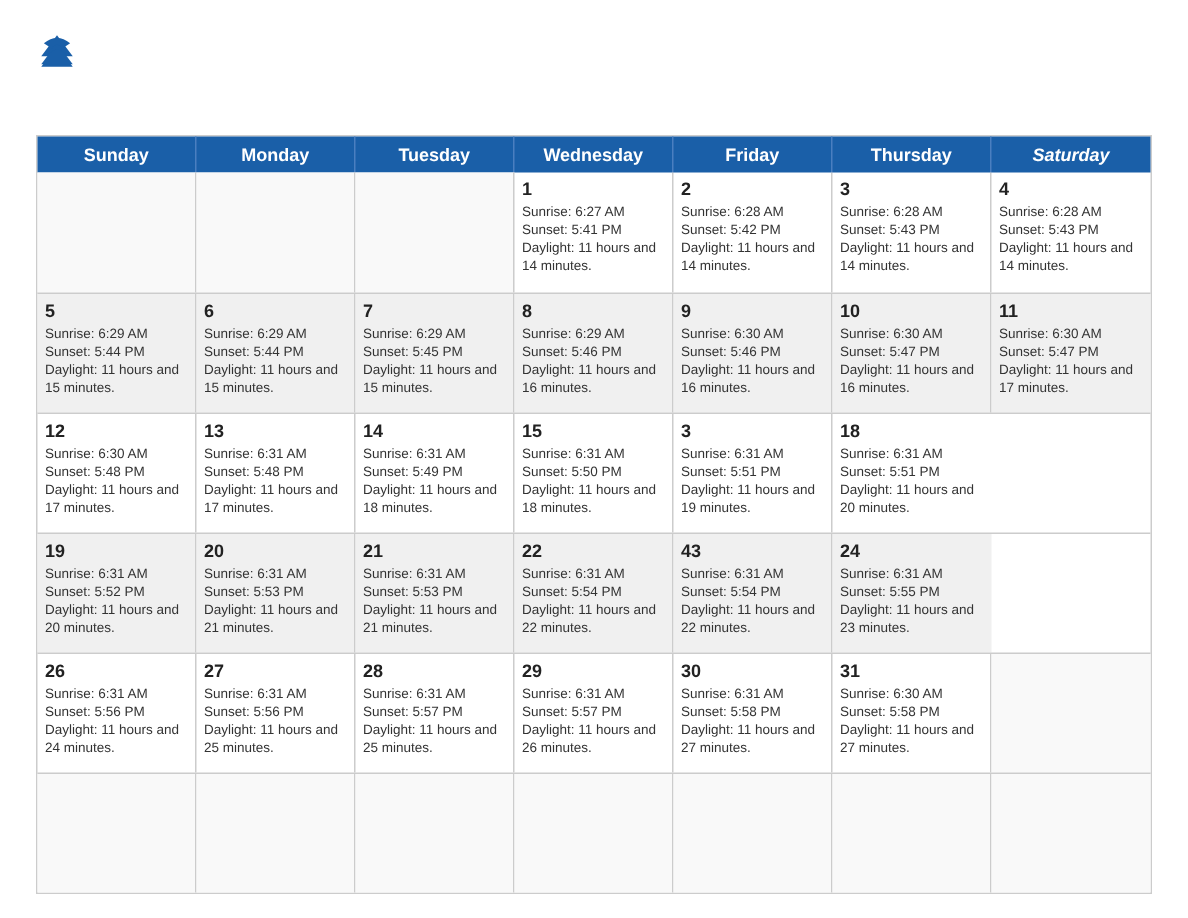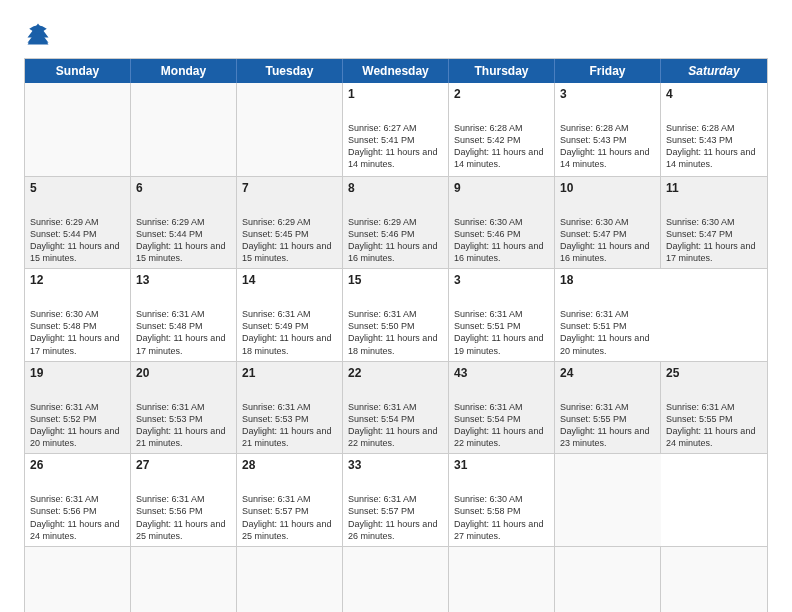--- a/index.html
+++ b/index.html
@@ -9,20 +9,21 @@
       width: 792px;
       height: 612px;
       overflow: hidden;
     }
     .page {
       width: 792px;
       height: 612px;
       padding: 20px 24px 16px 24px;
       display: flex;
       flex-direction: column;
+      gap: 32px;
     }
     .header {
       display: flex;
       justify-content: space-between;
       align-items: flex-start;
       margin-bottom: 10px;
     }
     .logo {
       display: flex;
       align-items: center;
@@ -98,21 +99,20 @@
     .day-num {
       font-size: 12px;
       font-weight: bold;
       color: #222;
       margin-bottom: 2px;
     }
     .cell-info {
       font-size: 9px;
       color: #333;
       line-height: 1.35;
-      margin-top: 19px;
     }
     .shaded { background: #f0f0f0; }
   </style>
 </head>
 <body>
 
 <div class="page">
   <div class="header">
     <div class="logo">
       <svg class="logo-icon" viewBox="0 0 32 32" xmlns="http://www.w3.org/2000/svg">
@@ -132,22 +132,22 @@
       <div class="location"></div>
     </div>
   </div>
 
   <div class="calendar">
     <div class="cal-header">
     <div class="cal-header-cell">Sunday</div>
         <div class="cal-header-cell">Monday</div>
         <div class="cal-header-cell">Tuesday</div>
         <div class="cal-header-cell">Wednesday</div>
+        <div class="cal-header-cell">Friday</div>
         <div class="cal-header-cell">Thursday</div>
-        <div class="cal-header-cell">Friday</div>
         <div class="cal-header-cell">Saturday</div>
       </div>
     <div class="cal-body">
     <div class="cal-row">
           <div class="cal-cell empty empty"></div>
           <div class="cal-cell empty empty"></div>
           <div class="cal-cell empty empty"></div>
           <div class="cal-cell">
             <div class="day-num">1</div>
             <div class="cell-info">Sunrise: 6:27 AM
@@ -308,56 +308,56 @@
 Daylight: 11 hours
 and 22 minutes.</div>
           </div>
           <div class="cal-cell shaded">
             <div class="day-num">24</div>
             <div class="cell-info">Sunrise: 6:31 AM
 Sunset: 5:55 PM
 Daylight: 11 hours
 and 23 minutes.</div>
           </div>
-          <div class="cal-cell shaded">
-            <div class="day-num">25</div>
-            <div class="cell-info">Sunrise: 6:31 AM
-Sunset: 5:55 PM
+        </div>
+        <div class="cal-row">
+          <div class="cal-cell">
+            <div class="day-num">26</div>
+            <div class="cell-info">Sunrise: 6:31 AM
+Sunset: 5:56 PM
 Daylight: 11 hours
 and 24 minutes.</div>
           </div>
-        </div>
-        <div class="cal-row">
-          <div class="cal-cell">
-            <div class="day-num">26</div>
+          <div class="cal-cell">
+            <div class="day-num">27</div>
             <div class="cell-info">Sunrise: 6:31 AM
 Sunset: 5:56 PM
 Daylight: 11 hours
-and 24 minutes.</div>
-          </div>
-          <div class="cal-cell">
-            <div class="day-num">27</div>
-            <div class="cell-info">Sunrise: 6:31 AM
-Sunset: 5:56 PM
-Daylight: 11 hours
 and 25 minutes.</div>
           </div>
           <div class="cal-cell">
             <div class="day-num">28</div>
             <div class="cell-info">Sunrise: 6:31 AM
 Sunset: 5:57 PM
 Daylight: 11 hours
 and 25 minutes.</div>
           </div>
           <div class="cal-cell">
-            <div class="day-num">33</div>
+            <div class="day-num">29</div>
             <div class="cell-info">Sunrise: 6:31 AM
 Sunset: 5:57 PM
 Daylight: 11 hours
 and 26 minutes.</div>
+          </div>
+          <div class="cal-cell">
+            <div class="day-num">30</div>
+            <div class="cell-info">Sunrise: 6:31 AM
+Sunset: 5:58 PM
+Daylight: 11 hours
+and 27 minutes.</div>
           </div>
           <div class="cal-cell">
             <div class="day-num">31</div>
             <div class="cell-info">Sunrise: 6:30 AM
 Sunset: 5:58 PM
 Daylight: 11 hours
 and 27 minutes.</div>
           </div>
           <div class="cal-cell empty empty"></div>
         </div>

